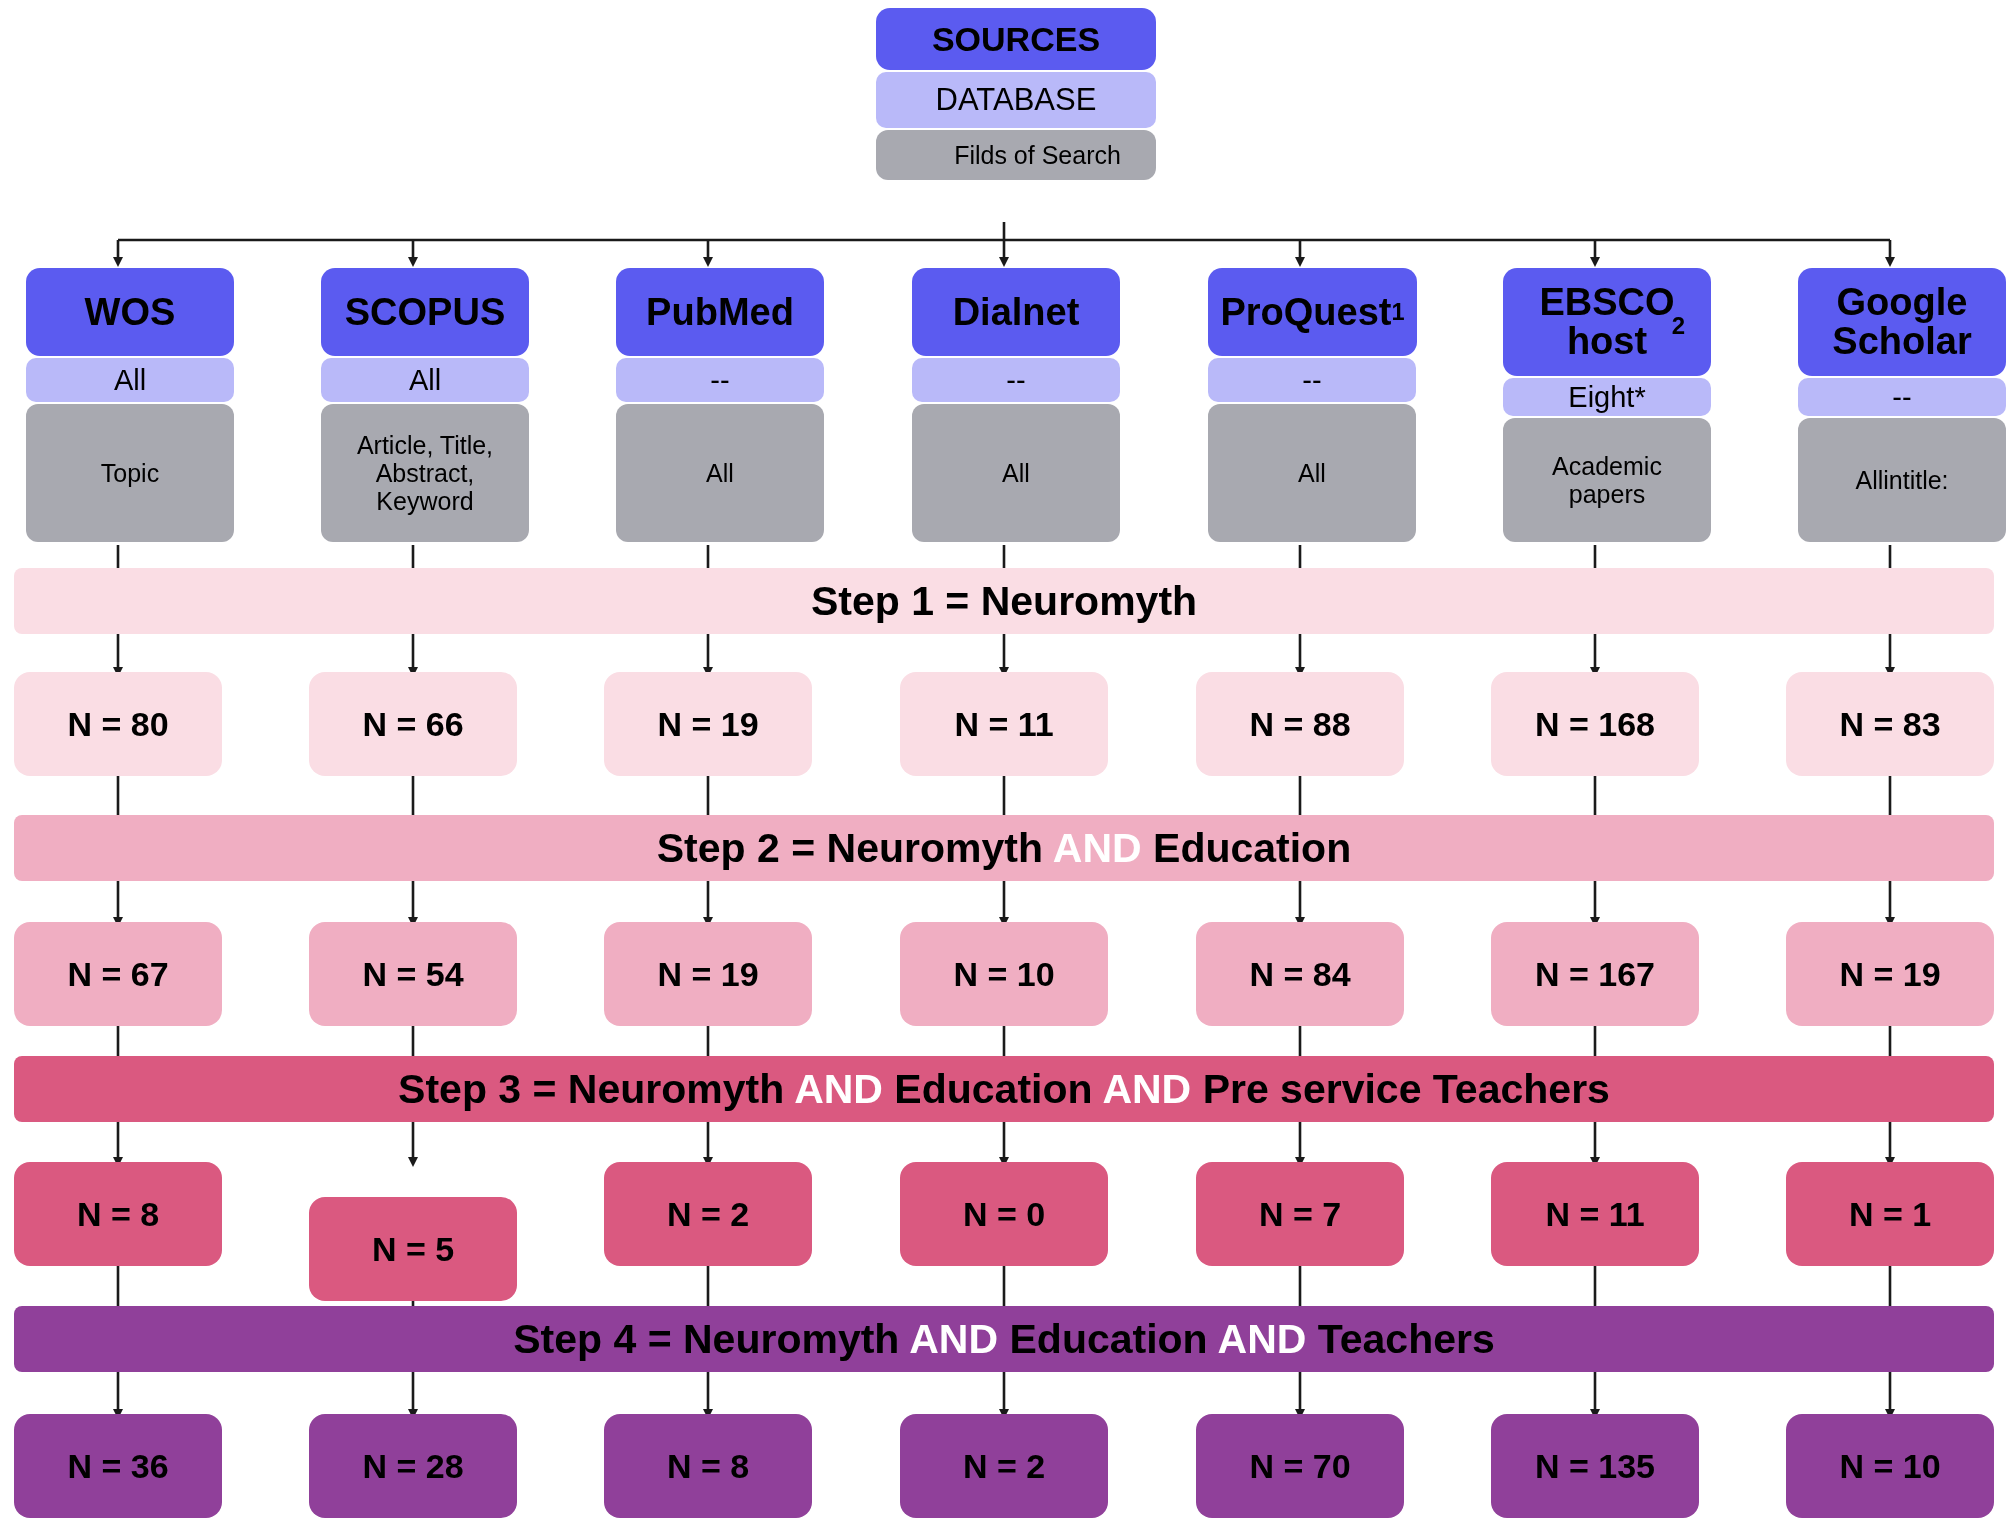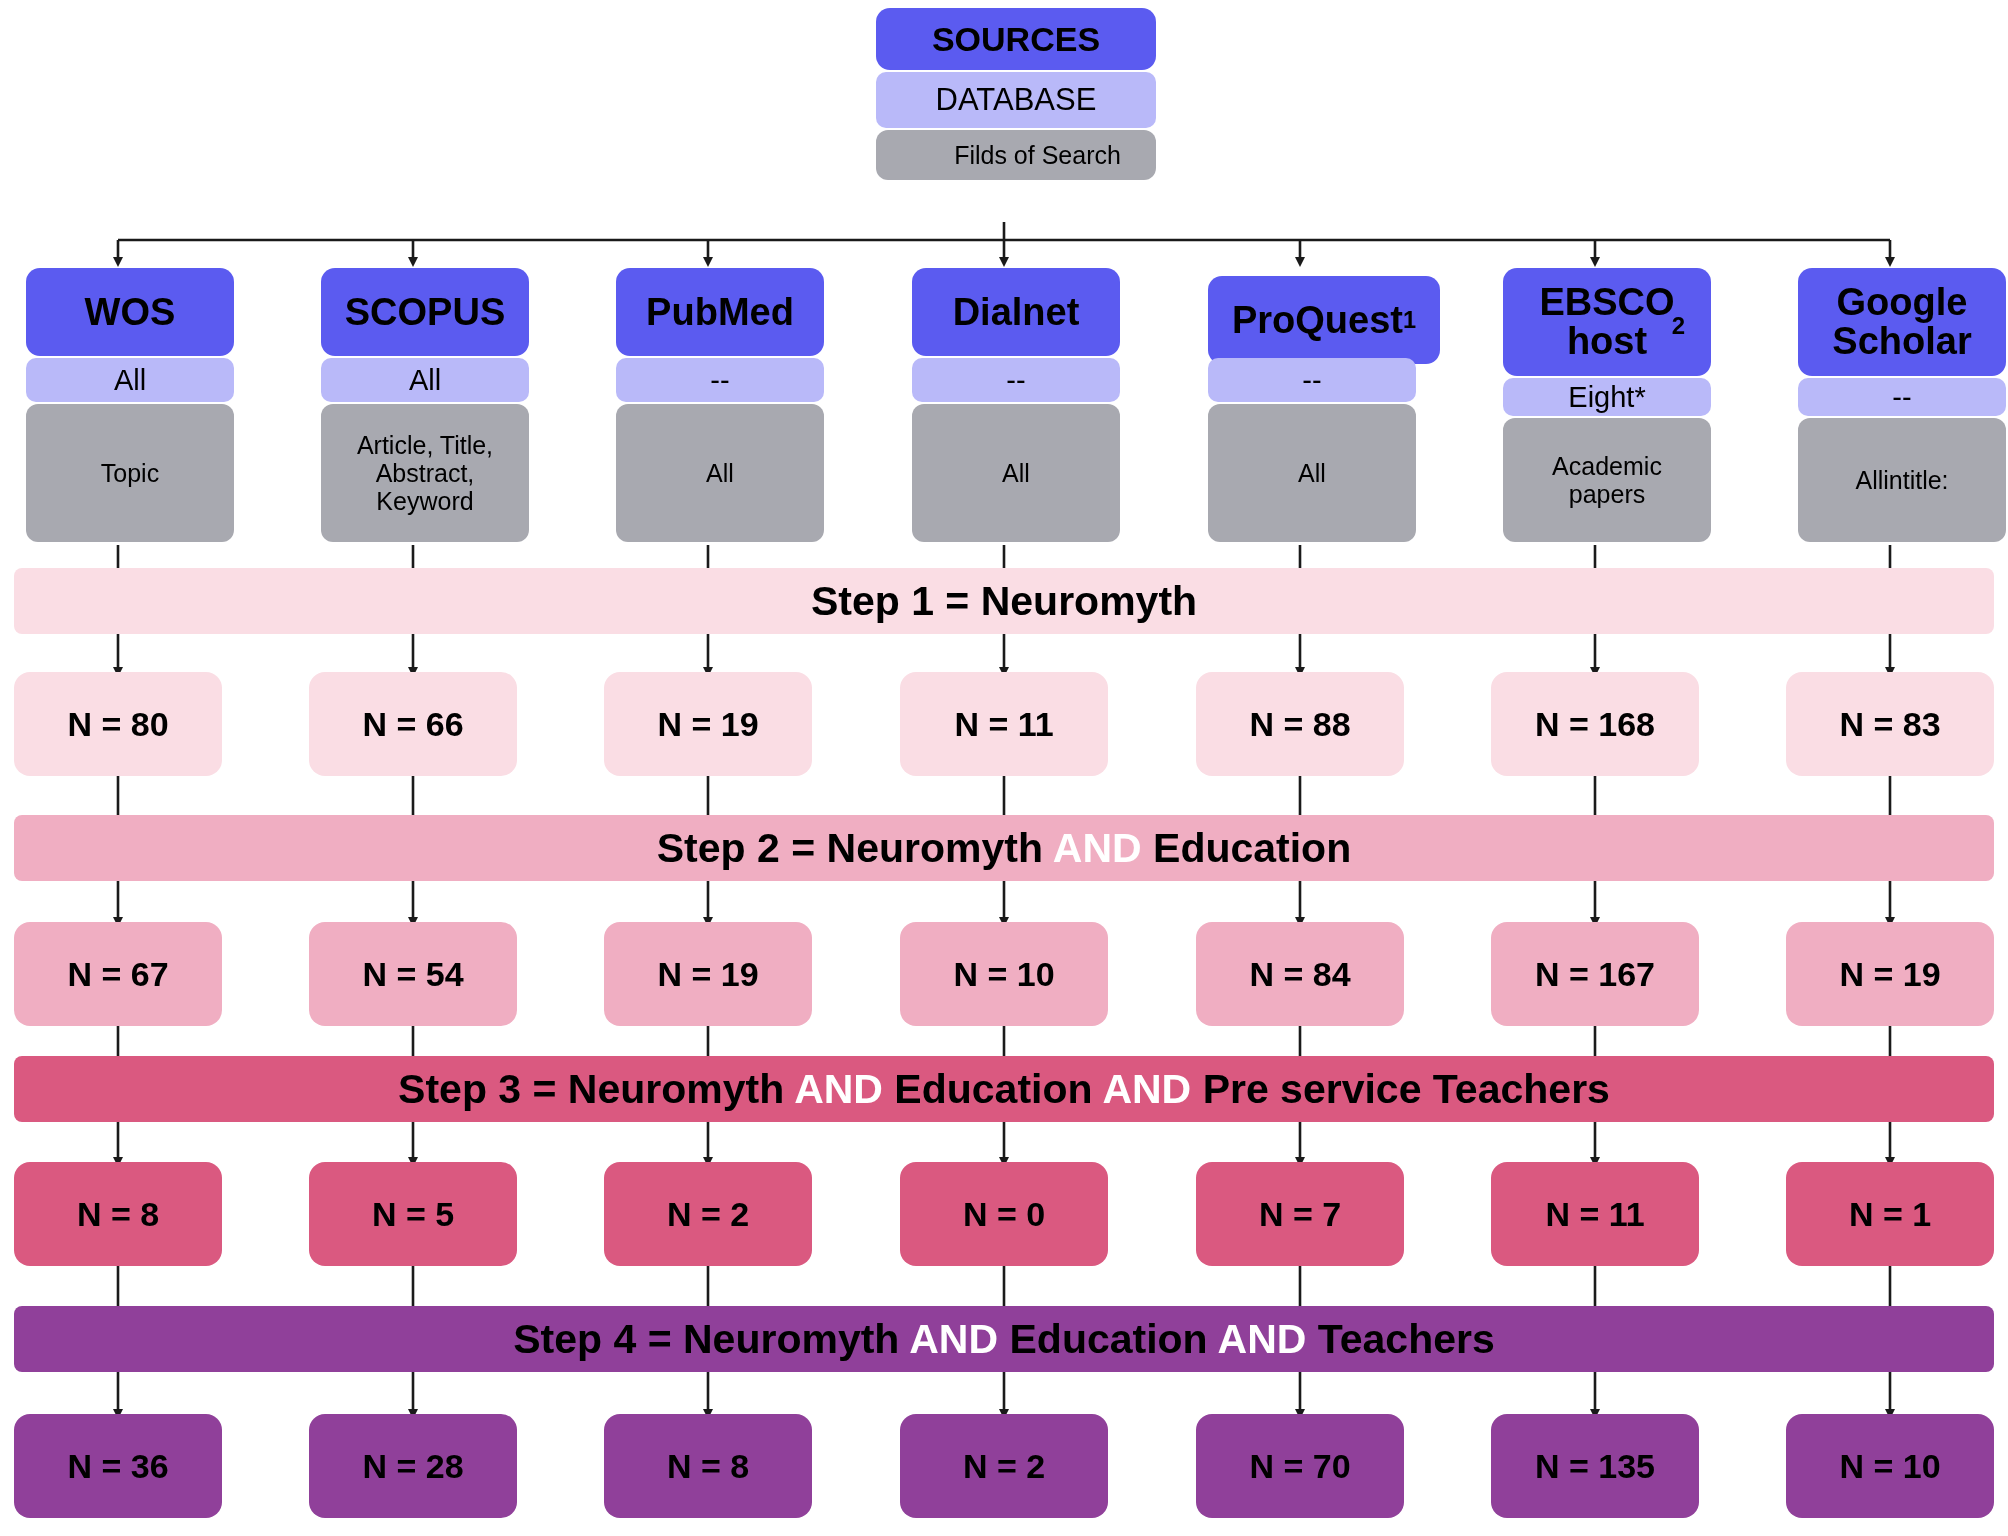--- a/index.html
+++ b/index.html
@@ -223,21 +223,21 @@
   </div>
   <div class="box seg-db src-db" style="left:604px; top:358px; width:208px; height:44px;">--</div>
   <div class="box seg-field src-field" style="left:604px; top:404px; width:208px; height:138px;">All</div>
 
   <div class="box seg-title src-title" style="left:900px; top:268px; width:208px; height:88px;">
     <span>Dialnet</span>
   </div>
   <div class="box seg-db src-db" style="left:900px; top:358px; width:208px; height:44px;">--</div>
   <div class="box seg-field src-field" style="left:900px; top:404px; width:208px; height:138px;">All</div>
 
-  <div class="box seg-title src-title" style="left:1196px; top:276px; width:232px; height:88px;">
+  <div class="box seg-title src-title" style="left:1196px; top:268px; width:209px; height:88px;">
     <span>ProQuest</span>
       <sup>1</sup>
   </div>
   <div class="box seg-db src-db" style="left:1196px; top:358px; width:208px; height:44px;">--</div>
   <div class="box seg-field src-field" style="left:1196px; top:404px; width:208px; height:138px;">All</div>
 
   <div class="box seg-title src-title" style="left:1491px; top:268px; width:208px; height:108px; flex-direction:column; justify-content:center;">
     <span style="display:inline-block; white-space:normal;">EBSCO host</span>
       <sup style="position:absolute; right:26px; top:58px; font-size:24px;">2</sup>
   </div>
@@ -272,21 +272,21 @@
   <div class="result res-2" style="left:900px;  top:922px; width:208px; height:104px;">N = 10</div>
   <div class="result res-2" style="left:1196px; top:922px; width:208px; height:104px;">N = 84</div>
   <div class="result res-2" style="left:1491px; top:922px; width:208px; height:104px;">N = 167</div>
   <div class="result res-2" style="left:1786px; top:922px; width:208px; height:104px;">N = 19</div>
 
   <div class="banner banner-3" style="left:14px; top:1056px; width:1980px; height:66px;">
     <span><span>Step 3 = Neuromyth </span><span class="and">AND</span><span> Education </span><span class="and">AND</span><span> Pre service Teachers</span></span>
   </div>
 
   <div class="result res-3" style="left:14px;   top:1162px; width:208px; height:104px;">N = 8</div>
-  <div class="result res-3" style="left:309px;  top:1162px; width:208px; height:104px;">N = 5</div>
+  <div class="result res-3" style="left:309px;  top:1197px; width:208px; height:104px;">N = 5</div>
   <div class="result res-3" style="left:604px;  top:1162px; width:208px; height:104px;">N = 2</div>
   <div class="result res-3" style="left:900px;  top:1162px; width:208px; height:104px;">N = 0</div>
   <div class="result res-3" style="left:1196px; top:1162px; width:208px; height:104px;">N = 7</div>
   <div class="result res-3" style="left:1491px; top:1162px; width:208px; height:104px;">N = 11</div>
   <div class="result res-3" style="left:1786px; top:1162px; width:208px; height:104px;">N = 1</div>
 
   <div class="banner banner-4" style="left:14px; top:1306px; width:1980px; height:66px;">
     <span><span>Step 4 = Neuromyth </span><span class="and">AND</span><span> Education </span><span class="and">AND</span><span> Teachers</span></span>
   </div>
 

